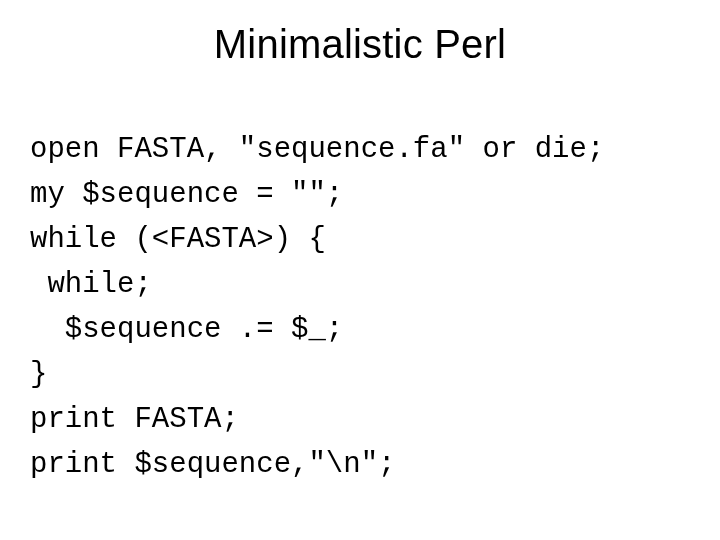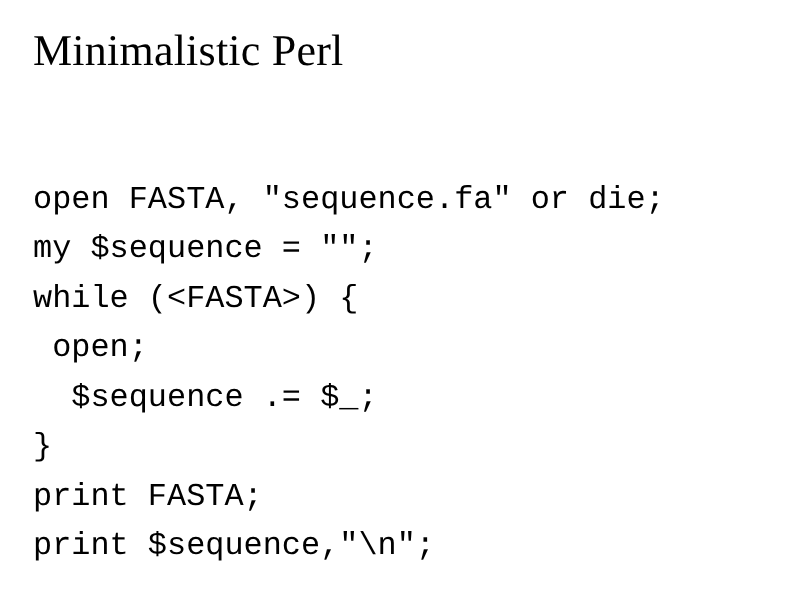--- a/index.html
+++ b/index.html
@@ -12,44 +12,44 @@
   }
   .slide {
     width: 720px;
     height: 540px;
     box-sizing: border-box;
     padding: 22px 30px 30px 30px;
     display: flex;
     flex-direction: column;
   }
   .title {
-    font-family: Liberation Serif, serif;
+    font-family: Liberation Sans, sans-serif;
     font-size: 40px;
     font-weight: 400;
     color: #000;
-    text-align: left;
-    margin: 0 0 46px 0;
+    text-align: center;
+    margin: 0 0 16px 0;
     letter-spacing: 0.2px;
   }
   .code {
     font-family: "Courier New", Courier, monospace;
     font-size: 29px;
     line-height: 1.55;
     color: #000;
     white-space: pre;
   }
 </style>
 </head>
 <body>
 
 <div class="slide">
   <h1 class="title">Minimalistic Perl</h1>
   <div class="code">
 <span>open FASTA, "sequence.fa" or die;</span>
 <span>my $sequence = "";</span>
 <span>while (&lt;FASTA&gt;) {</span>
-<span> open;</span>
+<span> while;</span>
 <span>  $sequence .= $_;</span>
 <span>}</span>
 <span>print FASTA;</span>
 <span>print $sequence,"\n";</span>
 </div>
 </div>
 
 </body></html>

